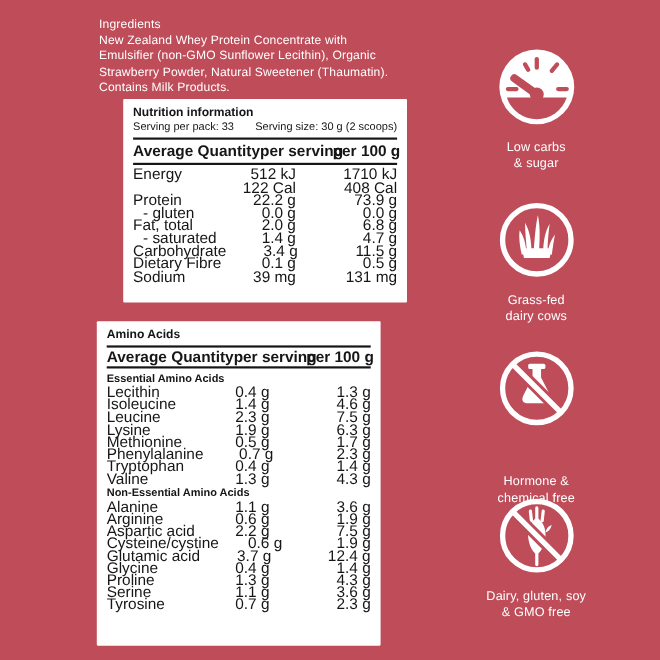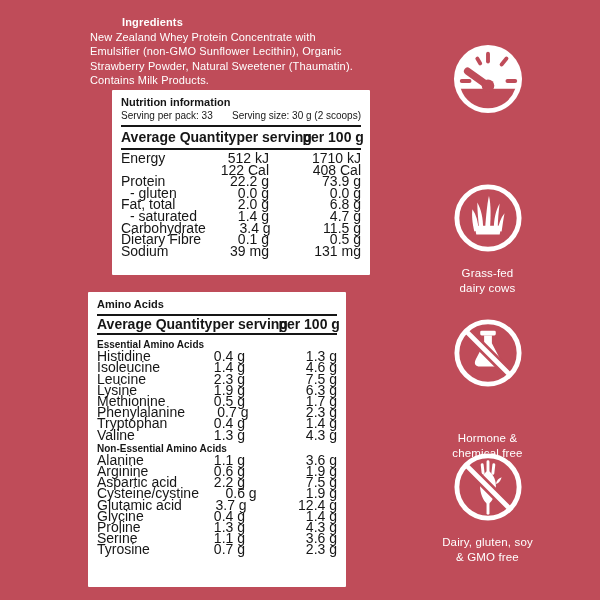--- a/index.html
+++ b/index.html
@@ -13,21 +13,21 @@
     width:600px;height:600px;position:relative;overflow:hidden;
     background:var(--bg);
     font-family:"Liberation Sans", sans-serif;
     -webkit-font-smoothing:antialiased;
   }
   
   .ingredients{
     position:absolute;left:90px;top:15px;width:335px;
     color:var(--white);font-size:11px;line-height:14.6px;letter-spacing:.15px;
   }
-  .ing-title{font-weight:bold;margin-left:32px;}
+  .ing-title{font-weight:normal;}
   
   .panel{
     position:absolute;left:88px;width:258px;background:var(--panel);
     color:var(--ink);box-sizing:border-box;padding:6px 9px;border-radius:1px;
   }
   #nutrition-panel{top:90px;height:185px;margin-left:24px;}
   #amino-panel{top:292px;height:295px;}
   .panel-title{font-size:11px;font-weight:bold;line-height:13px;}
   .serving-row{display:flex;justify-content:space-between;font-size:10px;line-height:13px;}
   .rule{border-top:2px solid var(--ink);margin:3px 0;}
@@ -133,21 +133,21 @@
   <div class="rule"></div>
   <div class="trow header">
     <span class="c-label">Average Quantity</span>
     <span class="c-serv">per serving</span>
     <span class="c-100">per 100 g</span>
   </div>
   <div class="rule"></div>
   <div id="amino-rows">
       <div class="group-heading">Essential Amino Acids</div>
       <div class="trow">
-        <span class="c-label">Histidine</span>
+        <span class="c-label">Lecithin</span>
         <span class="c-serv">0.4 g</span>
         <span class="c-100">1.3 g</span>
       </div>
       <div class="trow">
         <span class="c-label">Isoleucine</span>
         <span class="c-serv">1.4 g</span>
         <span class="c-100">4.6 g</span>
       </div>
       <div class="trow">
         <span class="c-label">Leucine</span>
@@ -235,20 +235,24 @@
       <path d="M8 46 A29.5 29.5 0 0 0 64 46 Z" fill="var(--bg)"></path>
       <line x1="36" y1="43" x2="15" y2="28" stroke="var(--bg)" stroke-width="7.5" stroke-linecap="round"></line>
       <circle cx="36" cy="43" r="6.5" fill="var(--bg)"></circle>
       <line x1="9" y1="38" x2="17" y2="38" stroke="var(--bg)" stroke-width="4" stroke-linecap="round"></line>
       <line x1="25" y1="15" x2="28" y2="20" stroke="var(--bg)" stroke-width="4" stroke-linecap="round"></line>
       <line x1="36" y1="10" x2="36" y2="18" stroke="var(--bg)" stroke-width="4" stroke-linecap="round"></line>
       <line x1="55" y1="15" x2="50" y2="21" stroke="var(--bg)" stroke-width="4" stroke-linecap="round"></line>
       <line x1="64" y1="38" x2="56" y2="38" stroke="var(--bg)" stroke-width="4" stroke-linecap="round"></line>
     </svg>
   </span>
+  <div class="badge-label">
+    <span>Low carbs</span><br>
+    <span>&amp; sugar</span>
+  </div>
 </div>
 
 <div class="badge" id="badge-2">
   <span class="badge-icon">
     <svg viewBox="0 0 72 72" xmlns="http://www.w3.org/2000/svg">
       <circle cx="36" cy="36" r="32" fill="none" stroke="#ffffff" stroke-width="5"></circle>
       <g fill="#ffffff">
         <path d="M20 27 C24 33 26 40 26 48 L22 50 C20 42 19 33 20 27 Z"></path>
         <path d="M25 20 C29 27 31 36 31 47 L27 49 C26 38 25 28 25 20 Z"></path>
         <path d="M37 13 C39 22 39 33 38 47 L33 47 C34 34 35 22 37 13 Z"></path>

